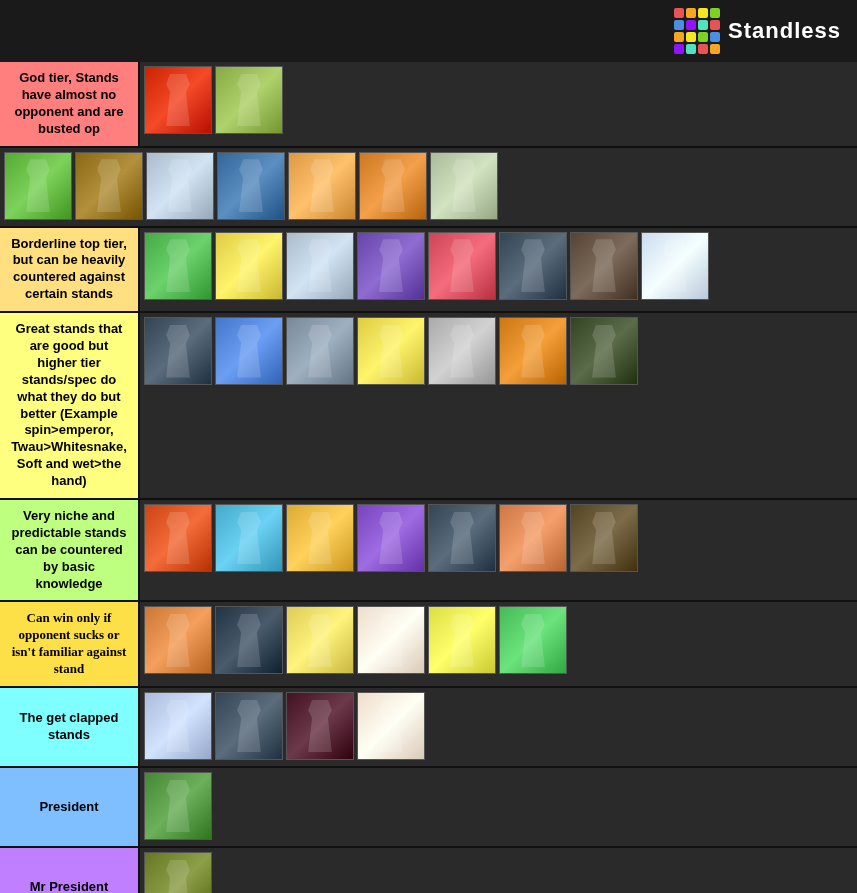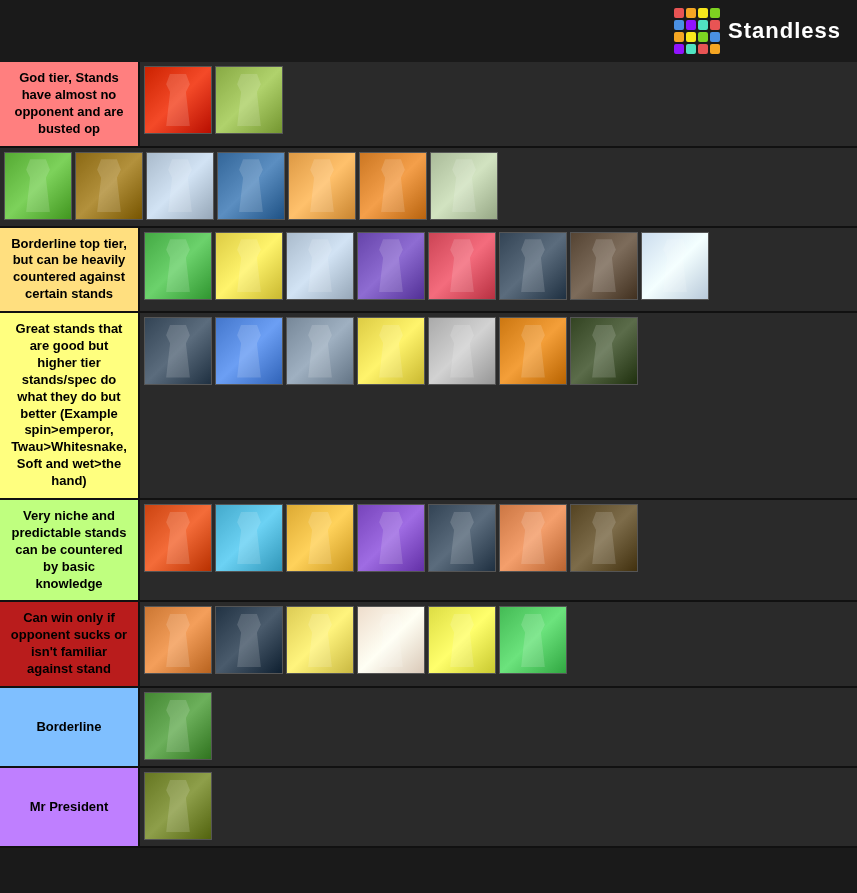--- a/index.html
+++ b/index.html
@@ -292,21 +292,21 @@
           </div>
         </div>
         <div class="img-placeholder" style="background: rgb(85, 68, 34);">
           <div style="width: 100%; height: 100%; background: linear-gradient(135deg, rgb(85, 68, 34) 0%, rgb(125, 108, 74) 50%, rgb(65, 48, 14) 100%); display: flex; align-items: center; justify-content: center;">
             <div style="width: 60%; height: 80%; background: rgba(255, 255, 255, 0.15); clip-path: polygon(30% 0%, 70% 0%, 80% 20%, 70% 35%, 80% 100%, 20% 100%, 30% 35%, 20% 20%);"></div>
           </div>
         </div>
       </div>
     </div>
     <div class="tier-row">
-      <div class="tier-label" style="background: #b91c1c;">Can win only if opponent sucks or isn't familiar against stand</div>
+      <div class="tier-label" style="background: #fde047; font-family: Liberation Serif, serif;">Can win only if opponent sucks or isn't familiar against stand</div>
       <div class="tier-content">
         <div class="img-placeholder" style="background: rgb(204, 119, 51);">
           <div style="width: 100%; height: 100%; background: linear-gradient(135deg, rgb(204, 119, 51) 0%, rgb(244, 159, 91) 50%, rgb(184, 99, 31) 100%); display: flex; align-items: center; justify-content: center;">
             <div style="width: 60%; height: 80%; background: rgba(255, 255, 255, 0.15); clip-path: polygon(30% 0%, 70% 0%, 80% 20%, 70% 35%, 80% 100%, 20% 100%, 30% 35%, 20% 20%);"></div>
           </div>
         </div>
         <div class="img-placeholder" style="background: rgb(34, 51, 68);">
           <div style="width: 100%; height: 100%; background: linear-gradient(135deg, rgb(34, 51, 68) 0%, rgb(74, 91, 108) 50%, rgb(14, 31, 48) 100%); display: flex; align-items: center; justify-content: center;">
             <div style="width: 60%; height: 80%; background: rgba(255, 255, 255, 0.15); clip-path: polygon(30% 0%, 70% 0%, 80% 20%, 70% 35%, 80% 100%, 20% 100%, 30% 35%, 20% 20%);"></div>
           </div>
@@ -327,21 +327,46 @@
           </div>
         </div>
         <div class="img-placeholder" style="background: rgb(68, 187, 85);">
           <div style="width: 100%; height: 100%; background: linear-gradient(135deg, rgb(68, 187, 85) 0%, rgb(108, 227, 125) 50%, rgb(48, 167, 65) 100%); display: flex; align-items: center; justify-content: center;">
             <div style="width: 60%; height: 80%; background: rgba(255, 255, 255, 0.15); clip-path: polygon(30% 0%, 70% 0%, 80% 20%, 70% 35%, 80% 100%, 20% 100%, 30% 35%, 20% 20%);"></div>
           </div>
         </div>
       </div>
     </div>
     <div class="tier-row">
-      <div class="tier-label" style="background: rgb(127, 191, 255);">Borderline</div>
+      <div class="tier-label" style="background: rgb(127, 255, 255);">The get clapped stands</div>
+      <div class="tier-content">
+        <div class="img-placeholder" style="background: rgb(170, 187, 221);">
+          <div style="width: 100%; height: 100%; background: linear-gradient(135deg, rgb(170, 187, 221) 0%, rgb(210, 227, 255) 50%, rgb(150, 167, 201) 100%); display: flex; align-items: center; justify-content: center;">
+            <div style="width: 60%; height: 80%; background: rgba(255, 255, 255, 0.15); clip-path: polygon(30% 0%, 70% 0%, 80% 20%, 70% 35%, 80% 100%, 20% 100%, 30% 35%, 20% 20%);"></div>
+          </div>
+        </div>
+        <div class="img-placeholder" style="background: rgb(51, 68, 85);">
+          <div style="width: 100%; height: 100%; background: linear-gradient(135deg, rgb(51, 68, 85) 0%, rgb(91, 108, 125) 50%, rgb(31, 48, 65) 100%); display: flex; align-items: center; justify-content: center;">
+            <div style="width: 60%; height: 80%; background: rgba(255, 255, 255, 0.15); clip-path: polygon(30% 0%, 70% 0%, 80% 20%, 70% 35%, 80% 100%, 20% 100%, 30% 35%, 20% 20%);"></div>
+          </div>
+        </div>
+        <div class="img-placeholder" style="background: rgb(68, 17, 34);">
+          <div style="width: 100%; height: 100%; background: linear-gradient(135deg, rgb(68, 17, 34) 0%, rgb(108, 57, 74) 50%, rgb(48, 0, 14) 100%); display: flex; align-items: center; justify-content: center;">
+            <div style="width: 60%; height: 80%; background: rgba(255, 255, 255, 0.15); clip-path: polygon(30% 0%, 70% 0%, 80% 20%, 70% 35%, 80% 100%, 20% 100%, 30% 35%, 20% 20%);"></div>
+          </div>
+        </div>
+        <div class="img-placeholder" style="background: rgb(238, 221, 204);">
+          <div style="width: 100%; height: 100%; background: linear-gradient(135deg, rgb(238, 221, 204) 0%, rgb(255, 255, 244) 50%, rgb(218, 201, 184) 100%); display: flex; align-items: center; justify-content: center;">
+            <div style="width: 60%; height: 80%; background: rgba(255, 255, 255, 0.15); clip-path: polygon(30% 0%, 70% 0%, 80% 20%, 70% 35%, 80% 100%, 20% 100%, 30% 35%, 20% 20%);"></div>
+          </div>
+        </div>
+      </div>
+    </div>
+    <div class="tier-row">
+      <div class="tier-label" style="background: rgb(127, 191, 255);">President</div>
       <div class="tier-content">
         <div class="img-placeholder" style="background: rgb(68, 136, 51);">
           <div style="width: 100%; height: 100%; background: linear-gradient(135deg, rgb(68, 136, 51) 0%, rgb(108, 176, 91) 50%, rgb(48, 116, 31) 100%); display: flex; align-items: center; justify-content: center;">
             <div style="width: 60%; height: 80%; background: rgba(255, 255, 255, 0.15); clip-path: polygon(30% 0%, 70% 0%, 80% 20%, 70% 35%, 80% 100%, 20% 100%, 30% 35%, 20% 20%);"></div>
           </div>
         </div>
       </div>
     </div>
     <div class="tier-row">
       <div class="tier-label" style="background: rgb(191, 127, 255);">Mr President</div>

